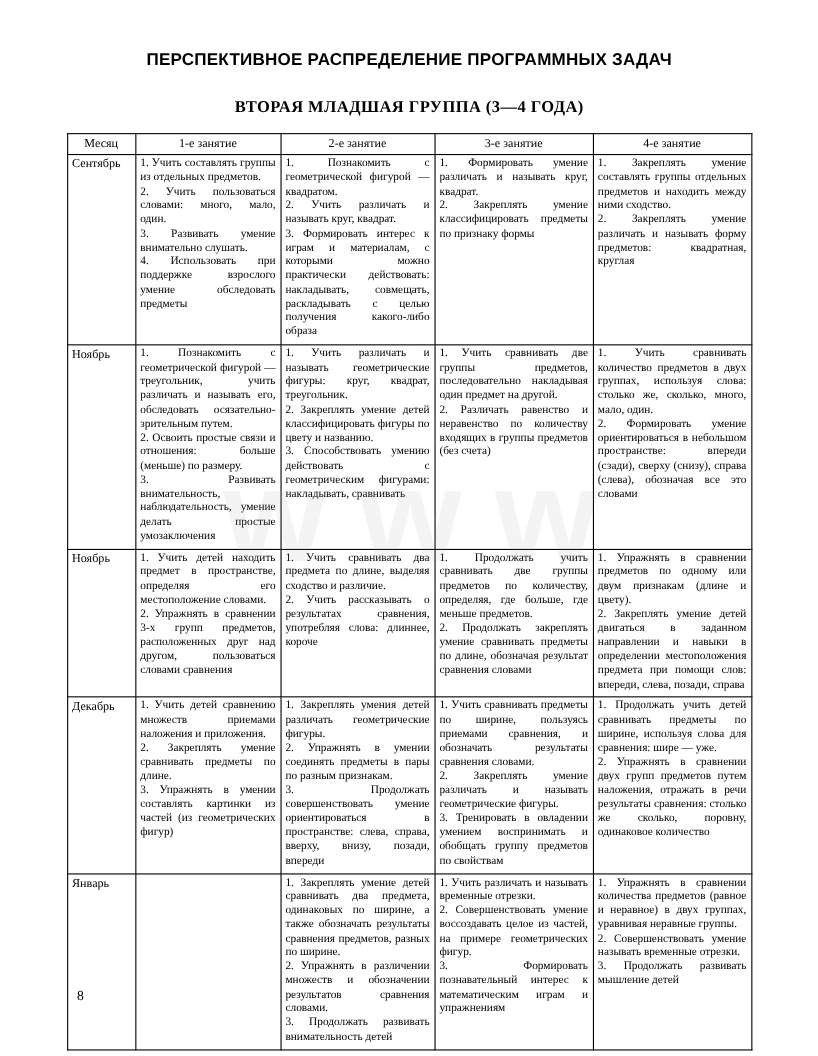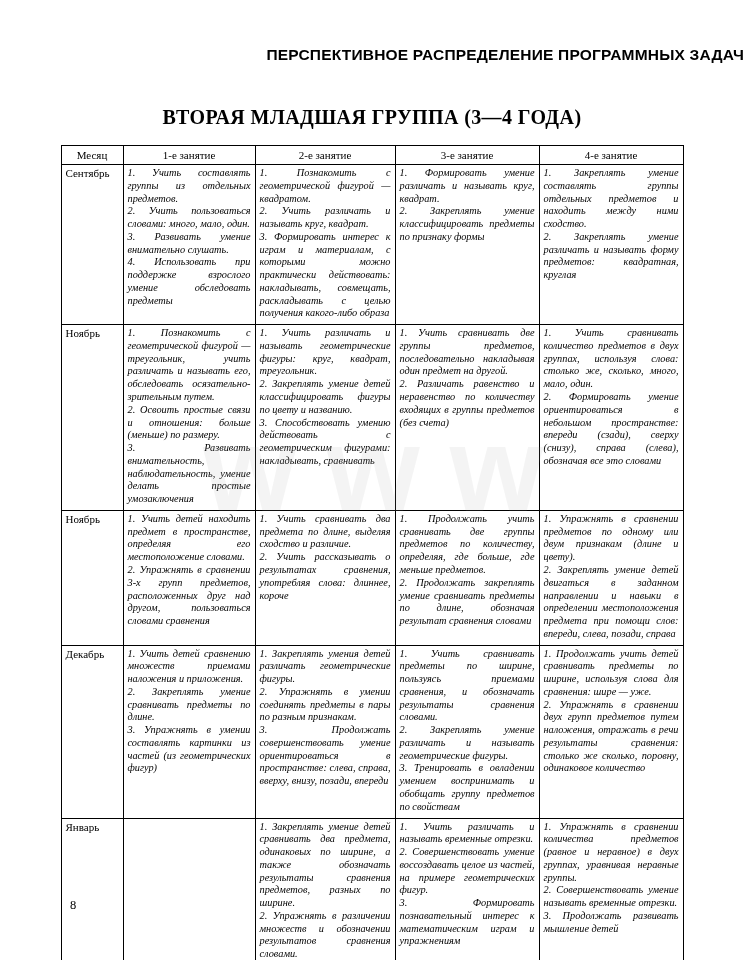--- a/index.html
+++ b/index.html
@@ -9,33 +9,33 @@
     height: 960px;
     margin: 0 auto;
     background: #ffffff;
     overflow: hidden;
     font-family: "Liberation Serif", serif;
     color: #000;
   }
   .doc-title {
     margin: 0;
     padding-top: 46px;
-    text-align: right;
+    text-align: center;
     font-family: "Liberation Sans", sans-serif;
     font-weight: bold;
     font-size: 15.5px;
     letter-spacing: 0.2px;
   }
   .doc-subtitle {
-    margin: 16px;
+    margin: 0;
     padding-top: 26px;
     text-align: center;
     font-family: "Liberation Serif", serif;
     font-weight: bold;
-    font-size: 20px;
+    font-size: 15px;
     letter-spacing: 0.4px;
   }
   table.schedule {
     border-collapse: collapse;
     width: 622px;
     margin: 14px auto 0 auto;
     table-layout: fixed;
   }
   table.schedule col.c-month  { width: 62px; }
   table.schedule col.c-l1 { width: 132px; }
@@ -61,21 +61,20 @@
   td.lesson-cell {
     font-size: 10.3px;
     line-height: 1.24;
   }
   td.lesson-cell p {
     margin: 0;
     text-align: justify;
     hyphens: auto;
     -webkit-hyphens: auto;
     word-break: normal;
-    font-style: italic;
   }
   .page-number {
     position: absolute;
     left: 70px;
     top: 898px;
     font-size: 12.5px;
     font-family: "Liberation Serif", serif;
   }
   .watermark {
     position: absolute;

